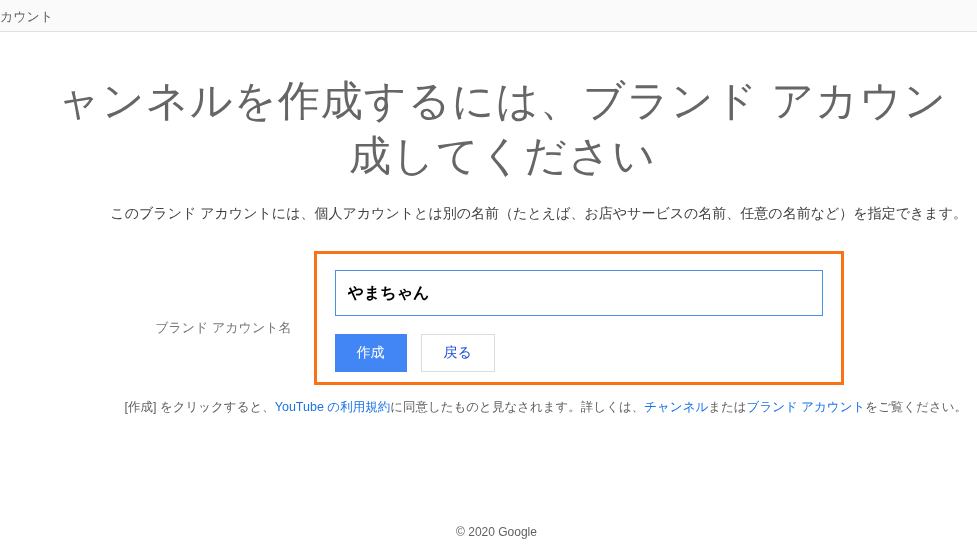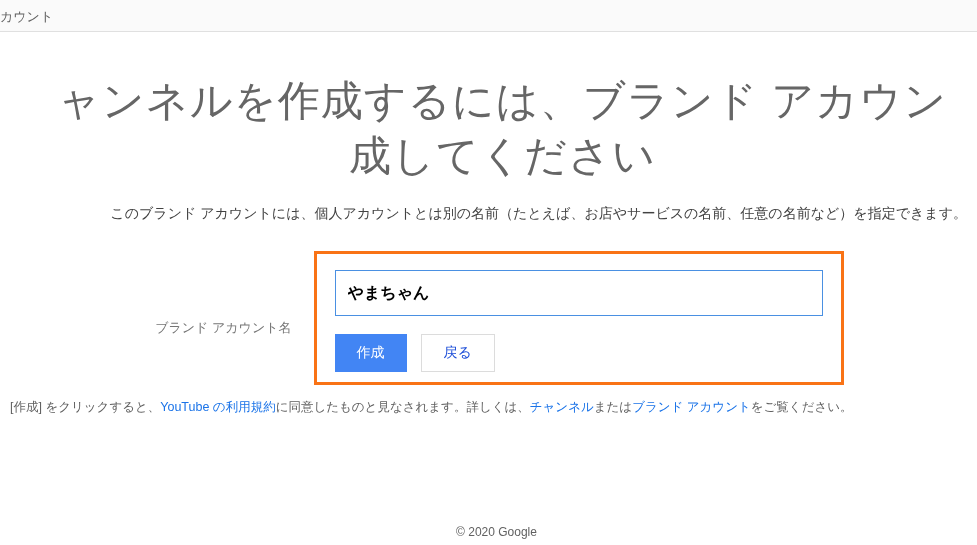--- a/index.html
+++ b/index.html
@@ -97,21 +97,21 @@
       background: #4285f4;
       color: #fff;
       font-family: Liberation Mono, monospace;
     }
     .btn-secondary {
       background: #fff;
       color: #1d4ed8;
       border: 1px solid #dcdcdc;
     }
     .terms-line {
-      text-align: left;
+      text-align: right;
       font-size: 12.5px;
       color: #616161;
       margin-top: 14px;
       padding: 0 10px;
     }
     .terms-line a {
       color: #1a73e8;
       text-decoration: none;
     }
     .footer {

